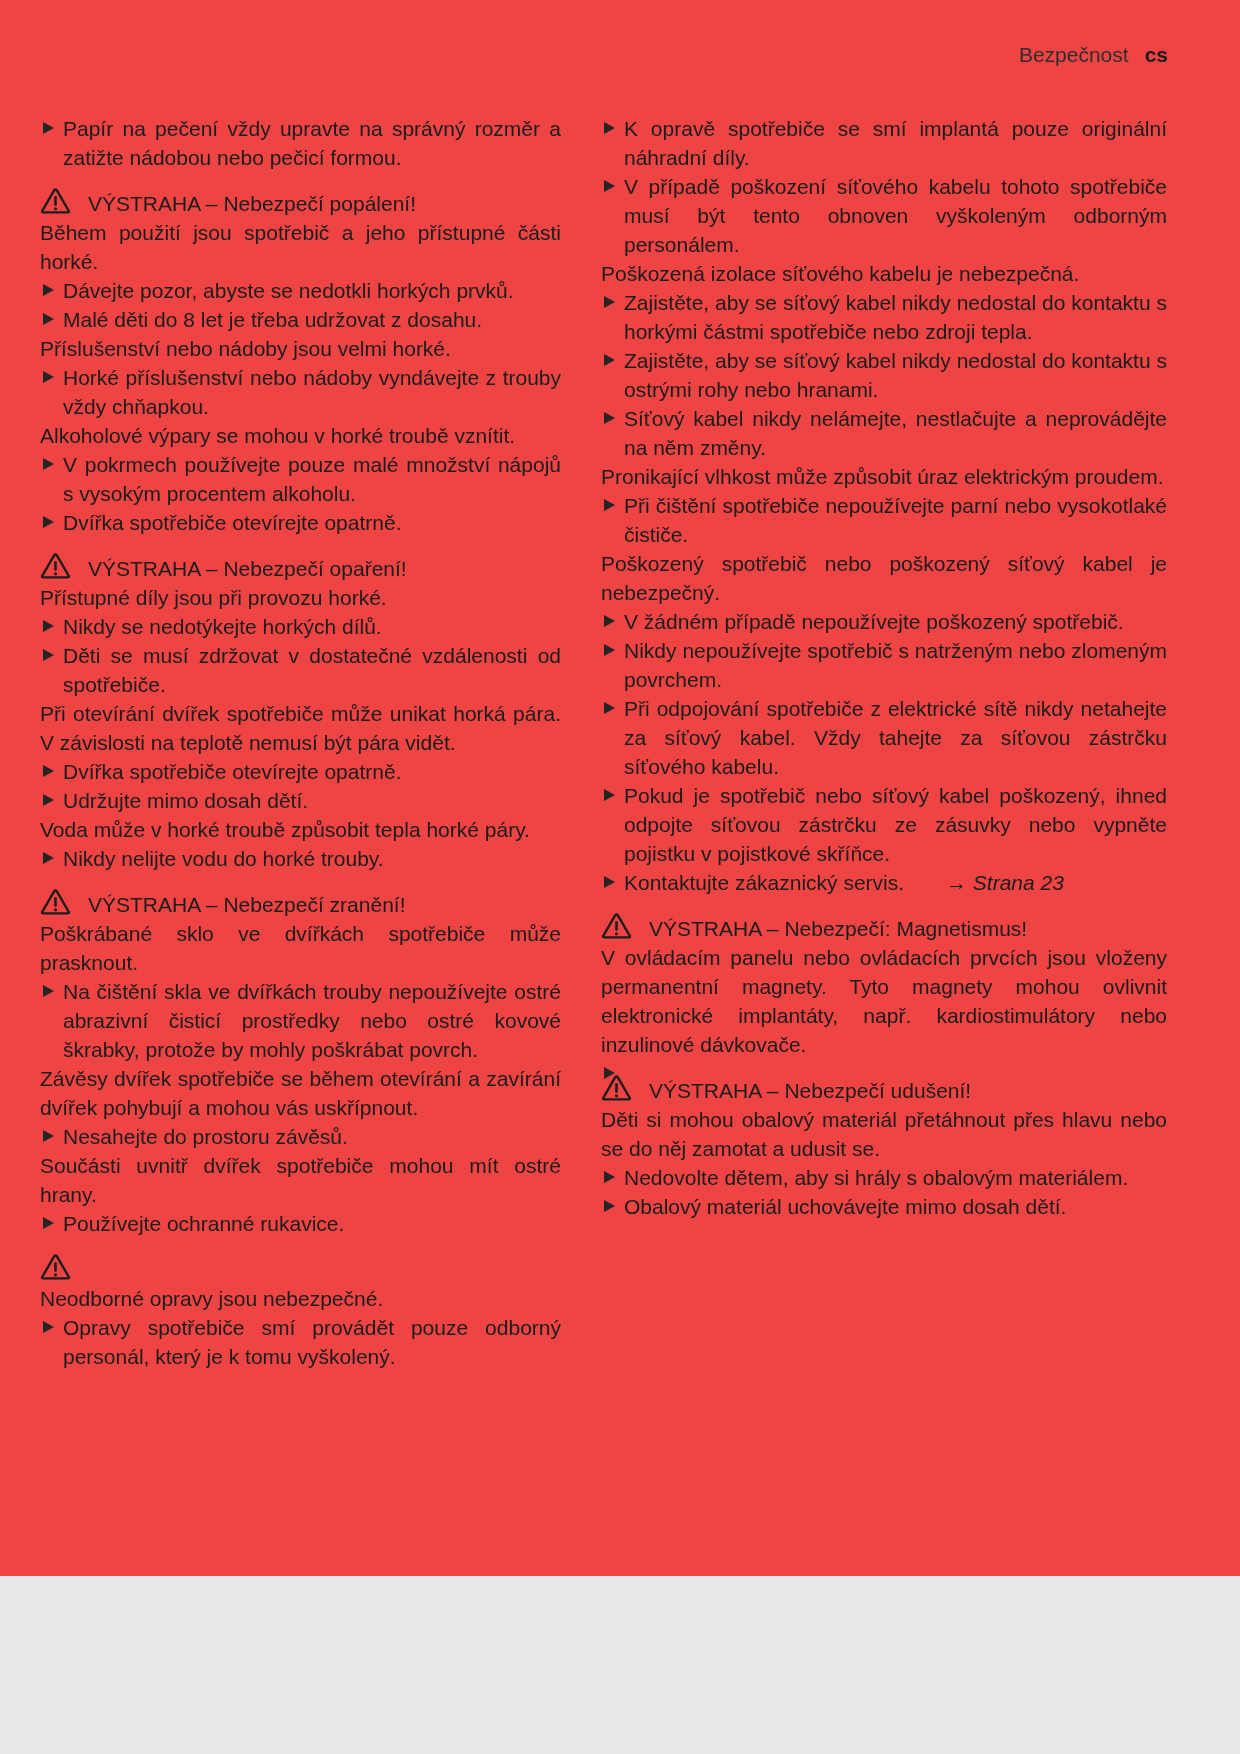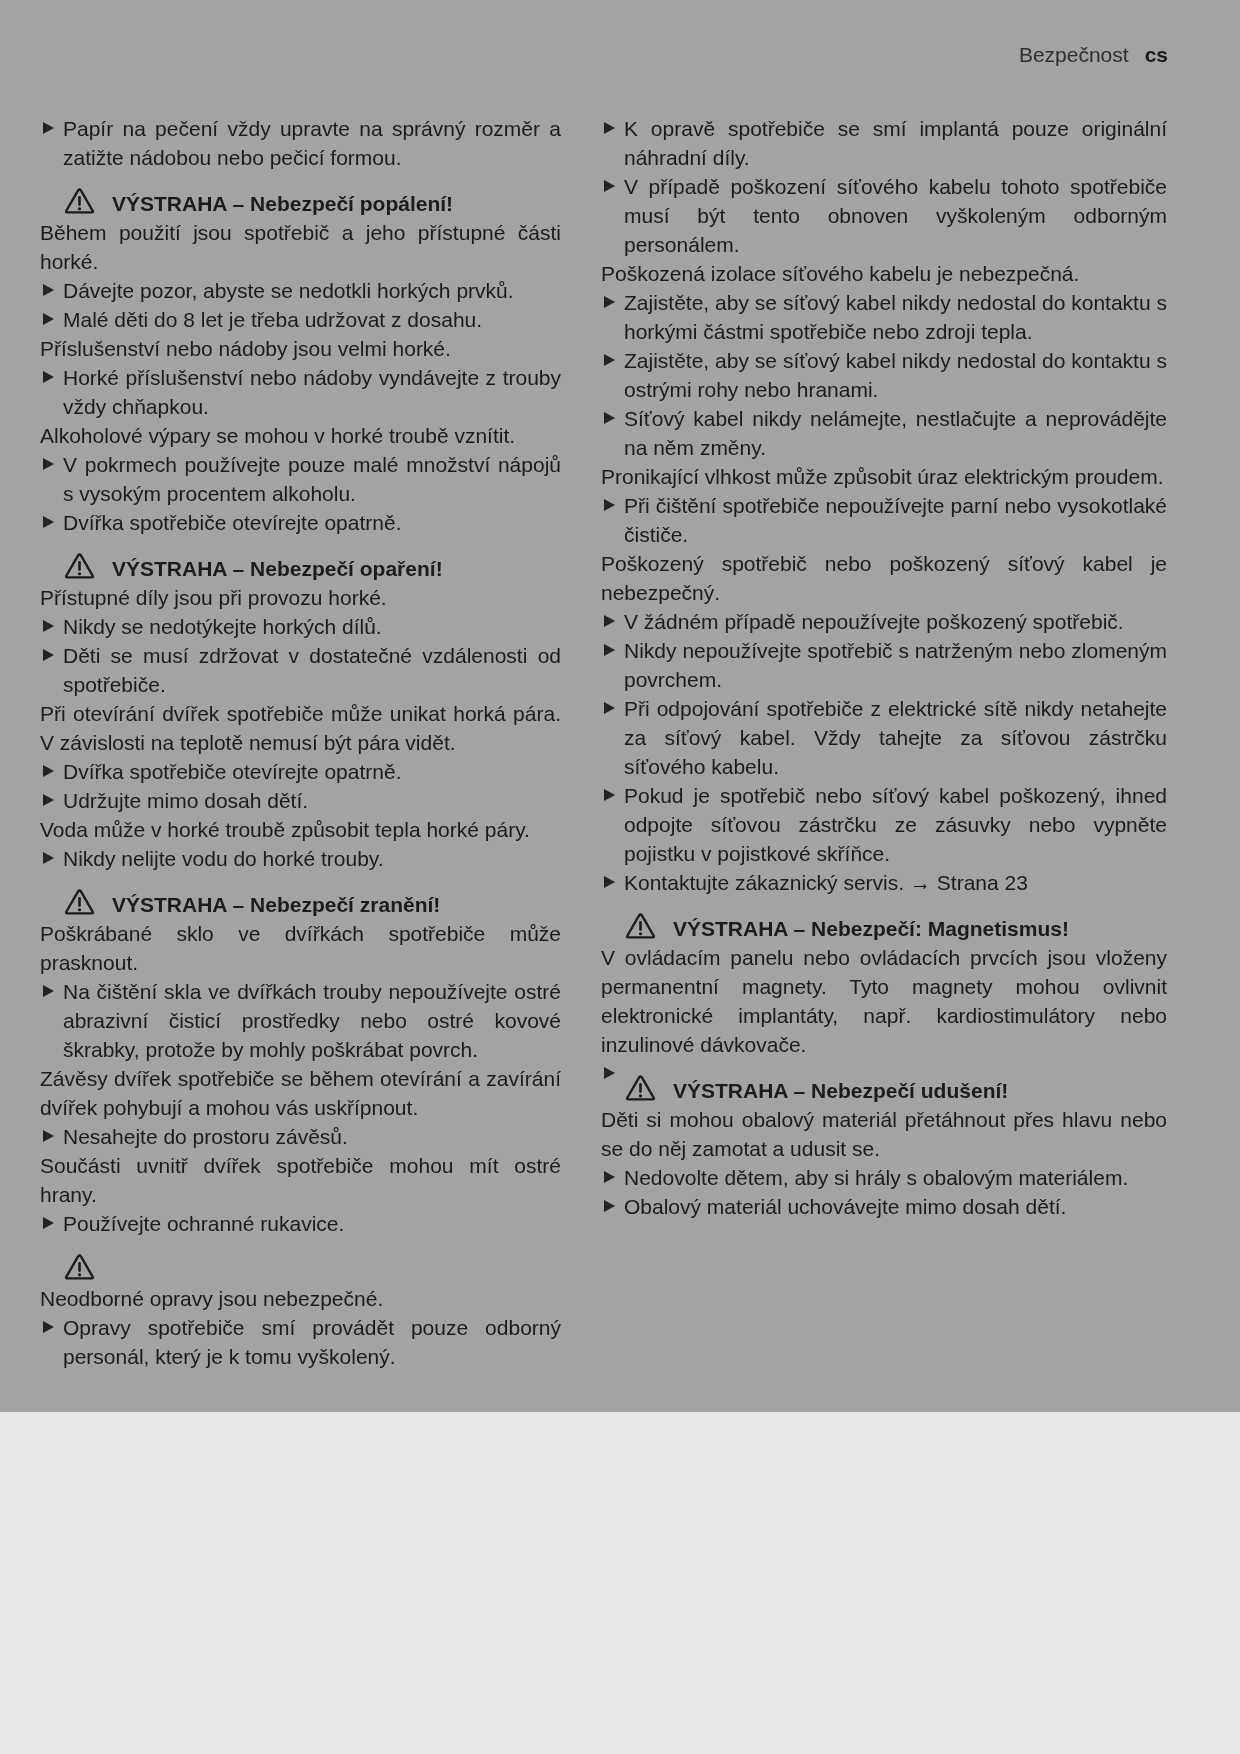--- a/index.html
+++ b/index.html
@@ -1,20 +1,20 @@
 <!DOCTYPE html>
 <html lang="cs"><head>
 <meta charset="utf-8">
 <style>
   html,body{margin:0;padding:0;background:#e8e8e8;}
   .page{
     position:relative;
-    width:1240px;height:1412px;
+    width:1240px;height:1576px;
     margin:0 auto;
-    background:#a3a3a3;
+    background:#ef4444;
     font-family:"Liberation Sans","DejaVu Sans",sans-serif;
     color:#1c1c1c;
     font-size:21px;
     line-height:29px;
     overflow:hidden;
   }
   .header{
     position:absolute;top:40px;right:72px;
     font-size:21px;color:#2e2e2e;white-space:nowrap;
   }
@@ -30,26 +30,25 @@
   .bullet{position:relative;padding-left:23px;margin:0;}
   .marker{
     position:absolute;left:3px;top:8px;
     width:0;height:0;
     border-top:6px solid transparent;
     border-bottom:6px solid transparent;
     border-left:11px solid #242424;
   }
   .heading{
     margin-top:16px;
-    font-weight:700;
+    font-weight:400;
     text-align:left;
-    margin-left:24px;
   }
   .heading svg{vertical-align:-4px;margin-right:17px;}
-  .ref{}
+  .ref{font-style:italic;margin-left:36px;}
   .pageno{
     position:absolute;top:1680px;right:76px;
     font-size:21px;color:#3a3a3a;
   }
 </style>
 </head>
 <body>
 
 <div class="page">
   <div class="header">

